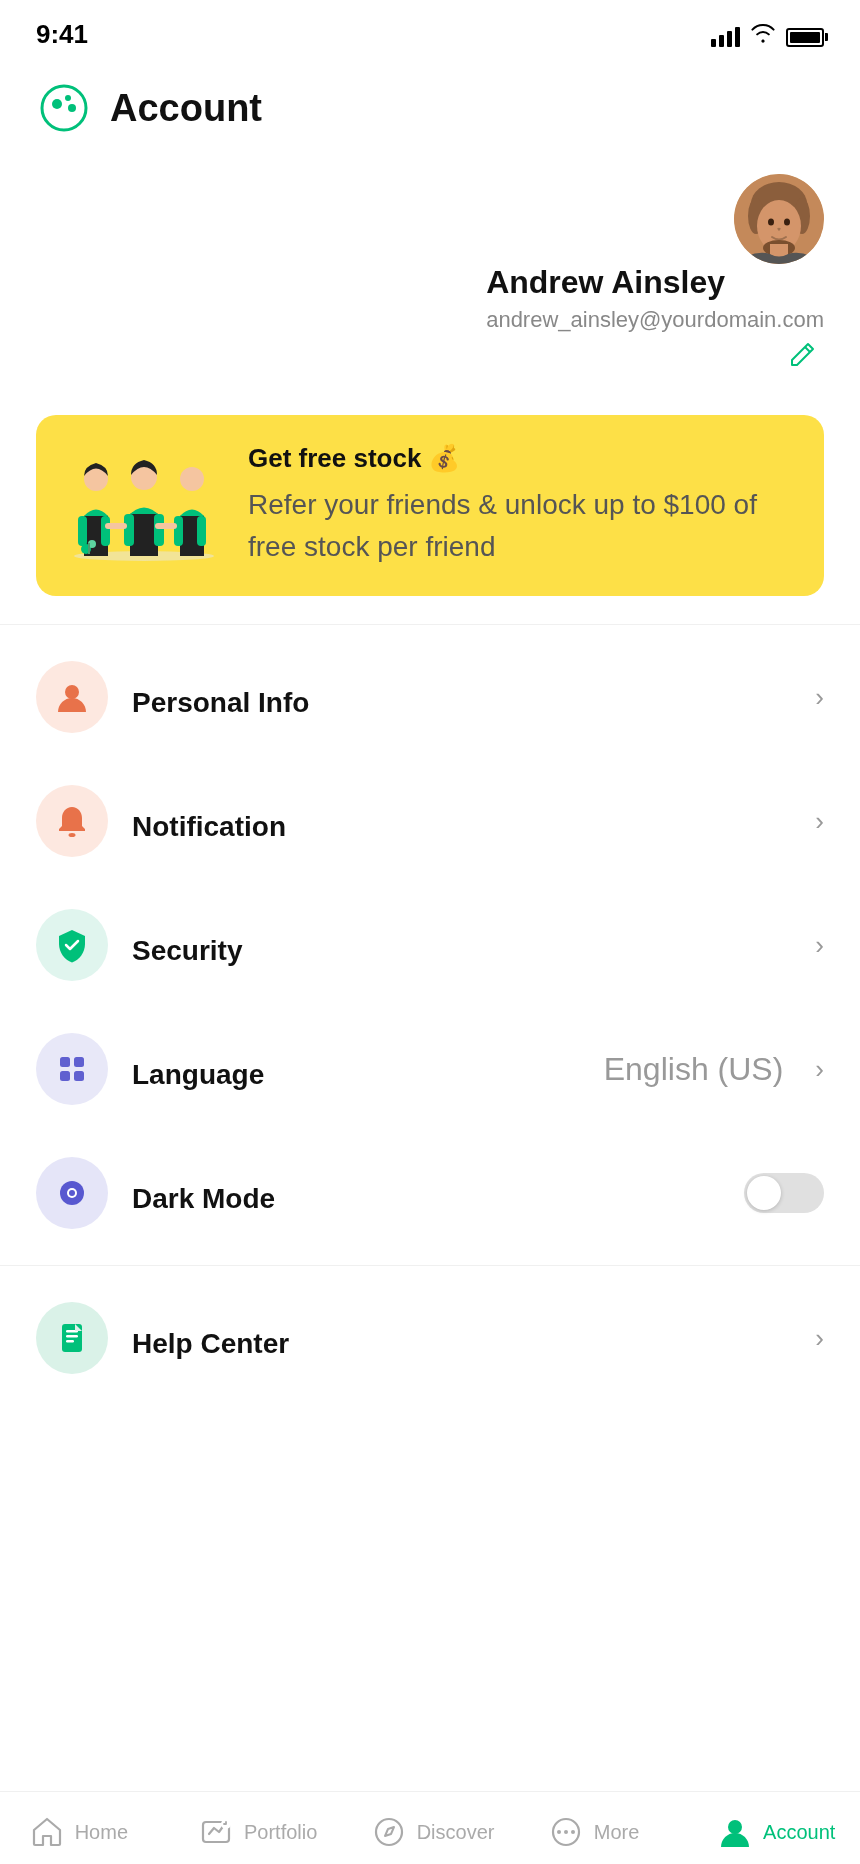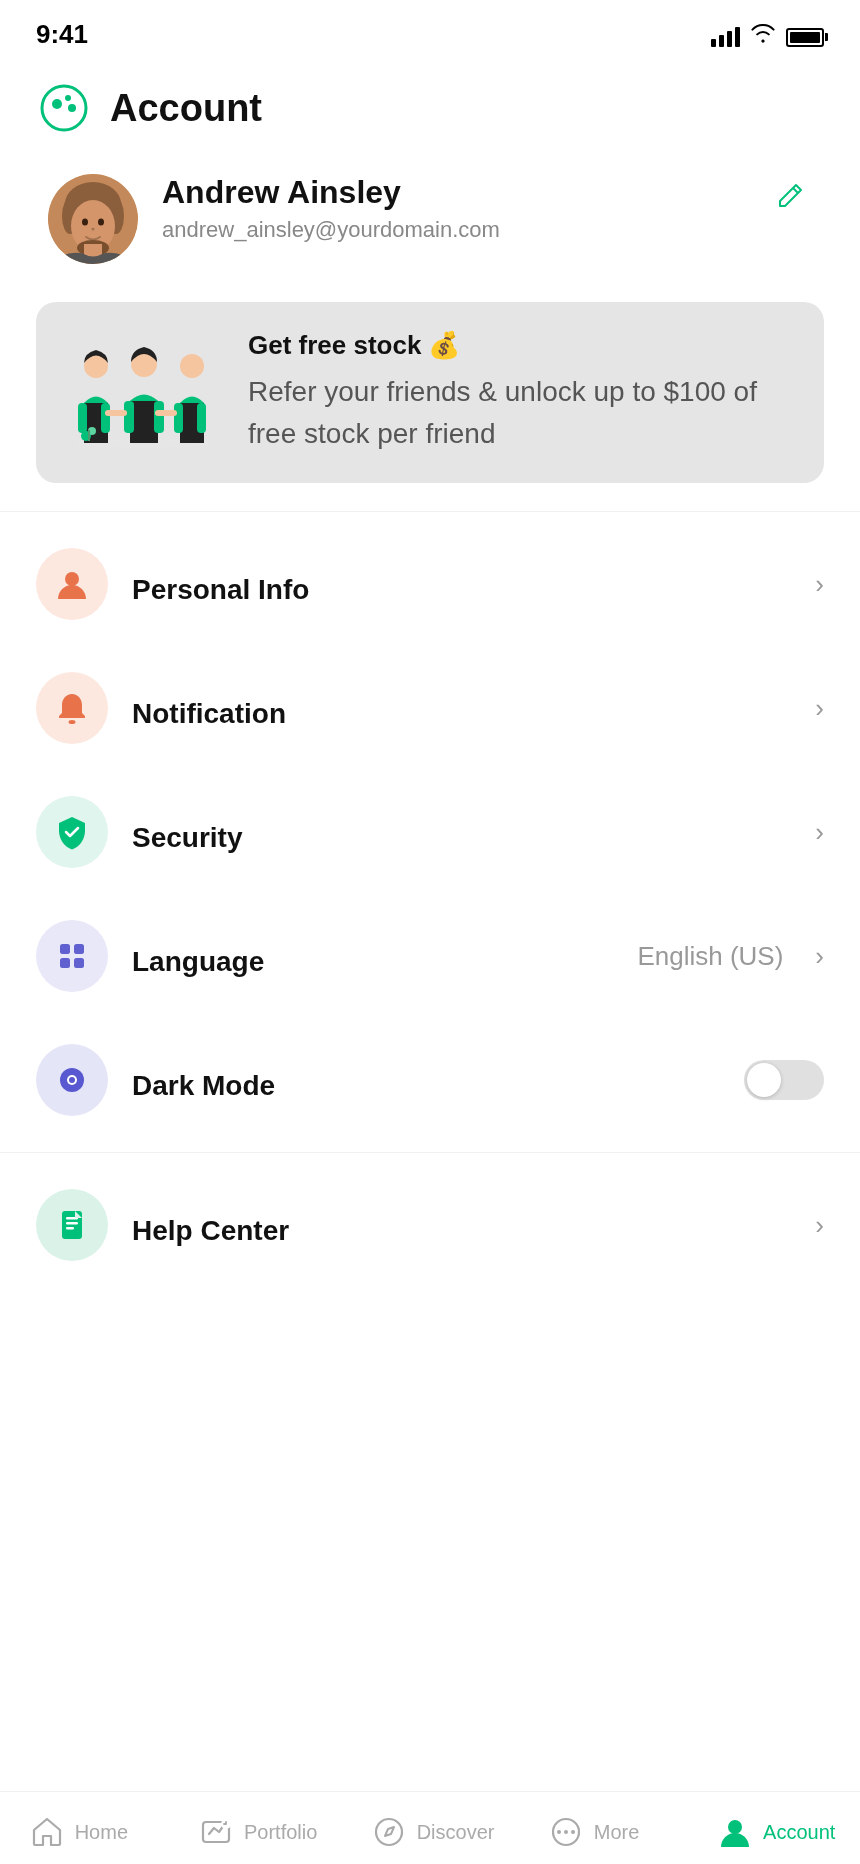--- a/index.html
+++ b/index.html
@@ -83,23 +83,24 @@
     }
     .header-title {
       font-size: 38px;
       font-weight: 700;
       color: #111;
     }
 
     
     .profile-section {
       display: flex;
-      align-items: flex-start;
-      padding: 28px 48px;
+      align-items: flex-end;
+      padding: 28px 36px;
       position: relative;
+      flex-direction: column;
     }
     .avatar {
       width: 90px;
       height: 90px;
       border-radius: 50%;
       overflow: hidden;
       background: #d4a97a;
       flex-shrink: 0;
     }
     
@@ -131,21 +132,21 @@
       flex-shrink: 0;
     }
     .edit-icon-svg {
       width: 30px;
       height: 30px;
     }
 
     
     .promo-banner {
       margin: 10px 36px 28px 36px;
-      background: #e5e5e5;
+      background: #fde047;
       border-radius: 20px;
       padding: 28px 28px;
       display: flex;
       align-items: center;
       gap: 24px;
       cursor: pointer;
     }
     .promo-illustration {
       width: 160px;
       height: 110px;
@@ -200,21 +201,21 @@
     .menu-icon-wrap.green-light { background: #daf2e8; }
 
     .menu-label {
       flex: 1;
       font-size: 28px;
       font-weight: 600;
       color: #111;
       margin-top: 12px;
     }
     .menu-value {
-      font-size: 26px;
+      font-size: 32px;
       color: #999;
       margin-right: 8px;
     }
     .chevron {
       color: #999;
       font-size: 26px;
       line-height: 1;
     }
 
     

